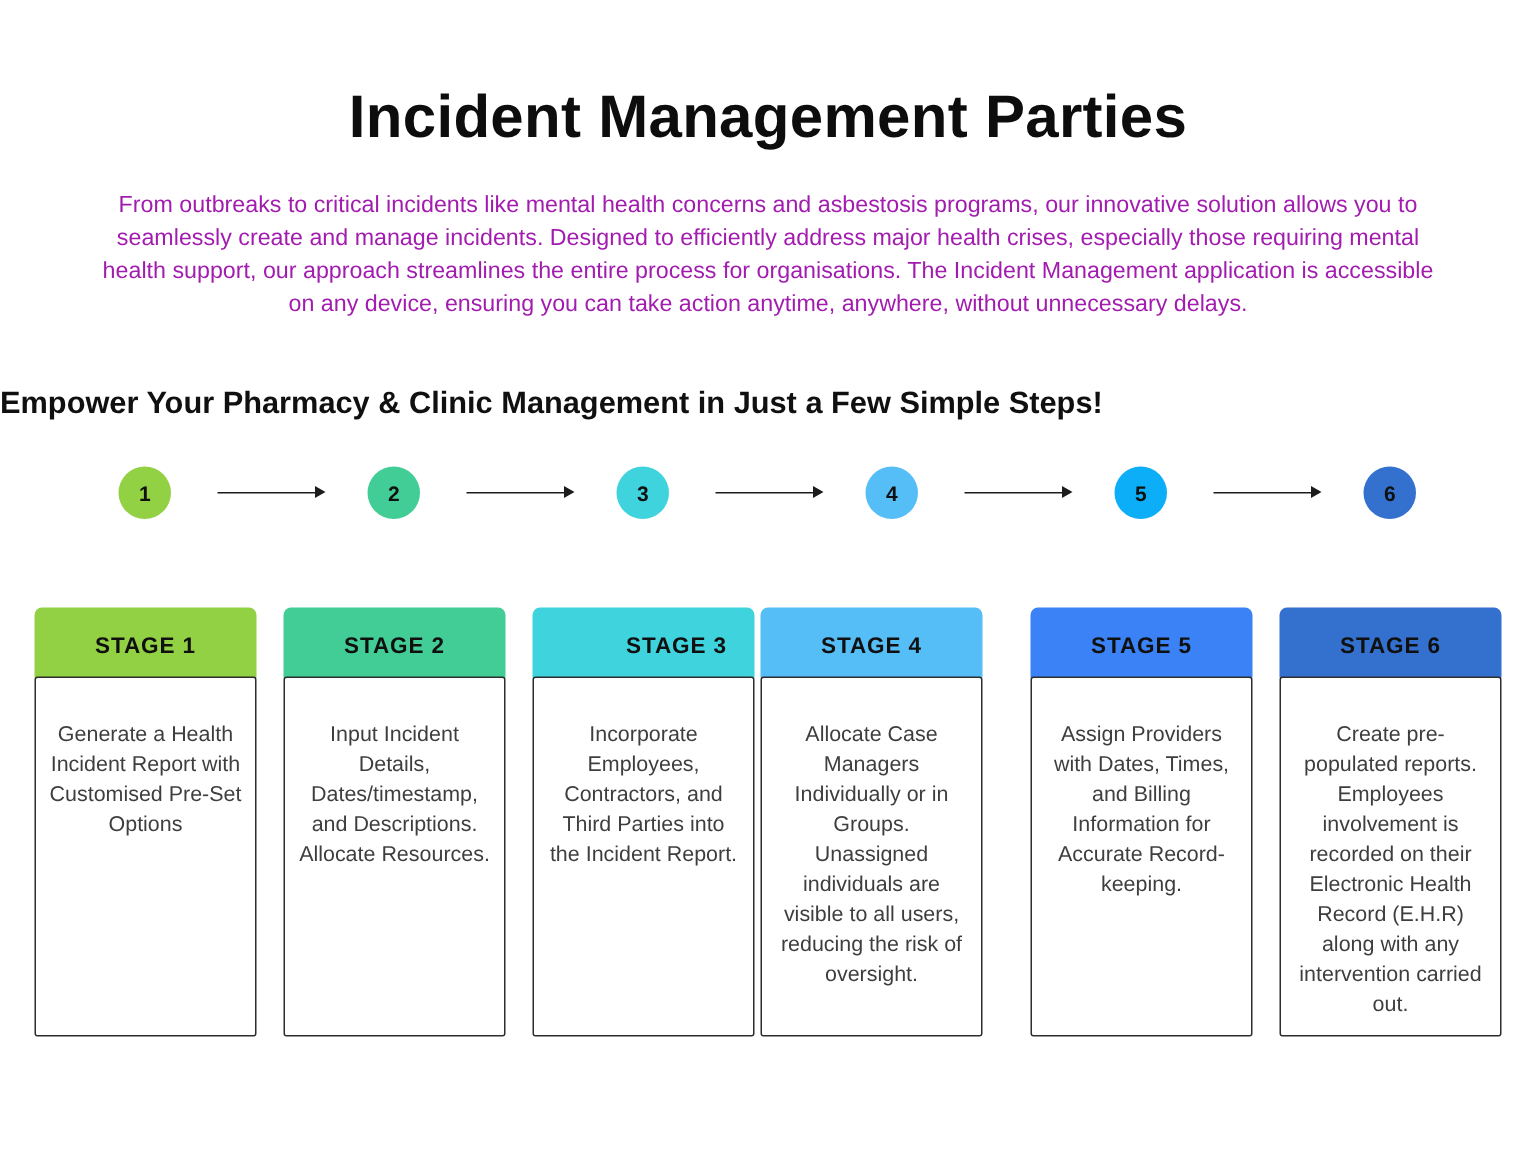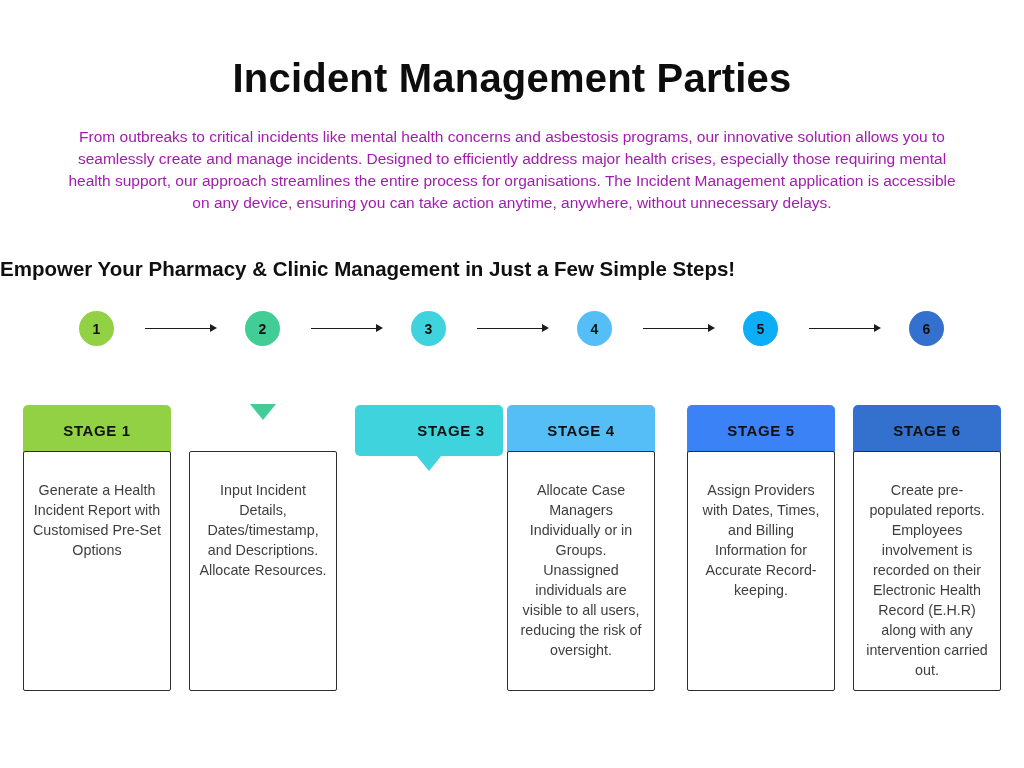--- a/index.html
+++ b/index.html
@@ -135,20 +135,21 @@
     <div class="arrow a5"></div>
     <div class="step-circle c6" style="background-color: rgb(52, 112, 206);">6</div>
   </div>
 
   <div class="headers-row">
     <div class="stage-col p1">
       <div class="stage-header" style="background-color: rgb(147, 209, 68);">STAGE 1</div>
       <div class="stage-tail" style="border-top-color: rgb(147, 209, 68);"></div>
     </div>
     <div class="stage-col p2">
+      <div class="stage-header" style="background-color: rgb(67, 205, 150);">STAGE 2</div>
       <div class="stage-tail" style="border-top-color: rgb(67, 205, 150);"></div>
     </div>
     <div class="stage-col p3">
       <div class="stage-header" style="background-color: rgb(63, 211, 221); padding-left: 44px;">STAGE 3</div>
       <div class="stage-tail" style="border-top-color: rgb(63, 211, 221);"></div>
     </div>
     <div class="stage-col p4">
       <div class="stage-header" style="background-color: rgb(85, 190, 247);">STAGE 4</div>
       <div class="stage-tail" style="border-top-color: rgb(85, 190, 247);"></div>
     </div>
@@ -162,20 +163,23 @@
     </div>
   </div>
 
   <div class="boxes-row">
     <div class="stage-box p1">
       <span>Generate a Health Incident Report with Customised Pre-Set Options</span>
     </div>
     <div class="stage-box p2">
       <span>Input Incident Details, Dates/timestamp, and Descriptions. Allocate Resources.</span>
     </div>
+    <div class="stage-box p3">
+      <span>Incorporate Employees, Contractors, and Third Parties into the Incident Report.</span>
+    </div>
     <div class="stage-box p4">
       <span>Allocate Case Managers Individually or in Groups. Unassigned individuals are visible to all users, reducing the risk of oversight.</span>
     </div>
     <div class="stage-box p5">
       <span>Assign Providers with Dates, Times, and Billing Information for Accurate Record-keeping.</span>
     </div>
     <div class="stage-box p6">
       <span>Create pre-populated reports. Employees involvement is recorded on their Electronic Health Record (E.H.R) along with any intervention carried out.</span>
     </div>
   </div>

